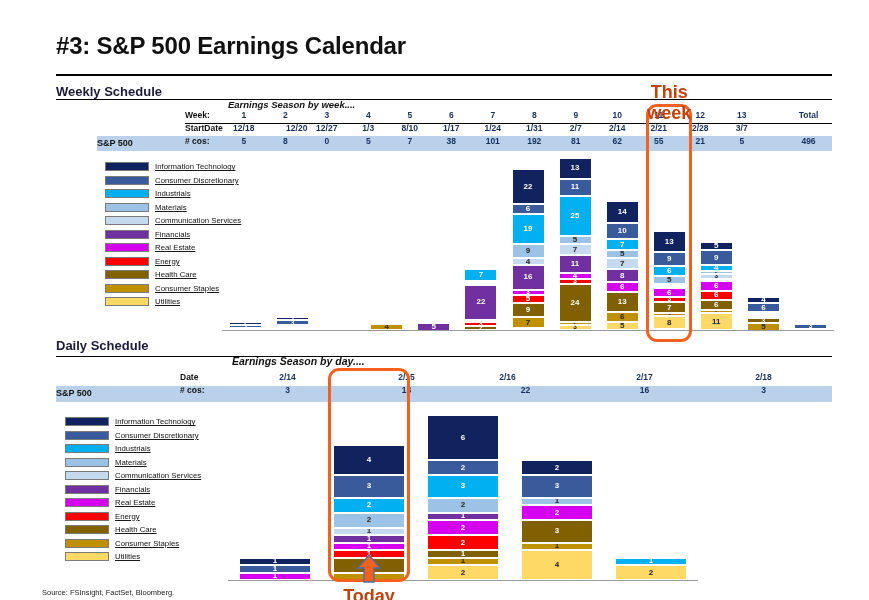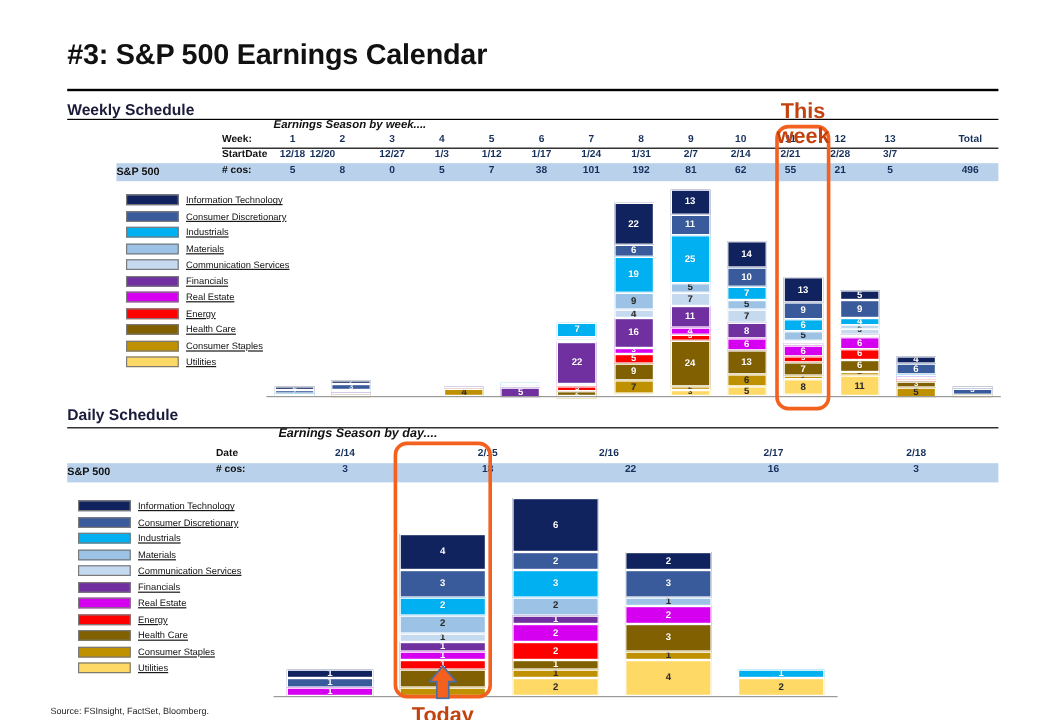--- a/index.html
+++ b/index.html
@@ -108,24 +108,24 @@
       <div class="cell" style="left: 370px; width: 41.5px;">9</div>
       <div class="cell" style="left: 411.5px; width: 41.5px;">10</div>
       <div class="cell" style="left: 453px; width: 41.5px;">11</div>
       <div class="cell" style="left: 494.5px; width: 41.5px;">12</div>
       <div class="cell" style="left: 536px; width: 41.5px;">13</div>
       <div class="cell" style="left: 600px; width: 47px;">Total</div>
     </div>
   <div class="row" id="wk-row-date">
       <div class="cell lbl" style="left: 0px; width: 44px;">StartDate</div>
       <div class="cell" style="left: 38px; width: 41.5px;">12/18</div>
-      <div class="cell" style="left: 63px; width: 41.5px;">12/20</div>
+      <div class="cell" style="left: 91px; width: 41.5px;">12/20</div>
       <div class="cell" style="left: 121px; width: 41.5px;">12/27</div>
       <div class="cell" style="left: 162.5px; width: 41.5px; text-align: center;">1/3</div>
-      <div class="cell" style="left: 204px; width: 41.5px;">1/12</div>
+      <div class="cell" style="left: 204px; width: 41.5px;">8/10</div>
       <div class="cell" style="left: 245.5px; width: 41.5px;">1/17</div>
       <div class="cell" style="left: 287px; width: 41.5px;">1/24</div>
       <div class="cell" style="left: 328.5px; width: 41.5px;">1/31</div>
       <div class="cell" style="left: 370px; width: 41.5px;">2/7</div>
       <div class="cell" style="left: 411.5px; width: 41.5px;">2/14</div>
       <div class="cell" style="left: 453px; width: 41.5px;">2/21</div>
       <div class="cell" style="left: 494.5px; width: 41.5px;">2/28</div>
       <div class="cell" style="left: 536px; width: 41.5px;">3/7</div>
     </div>
   <div class="row" id="wk-row-cos">

